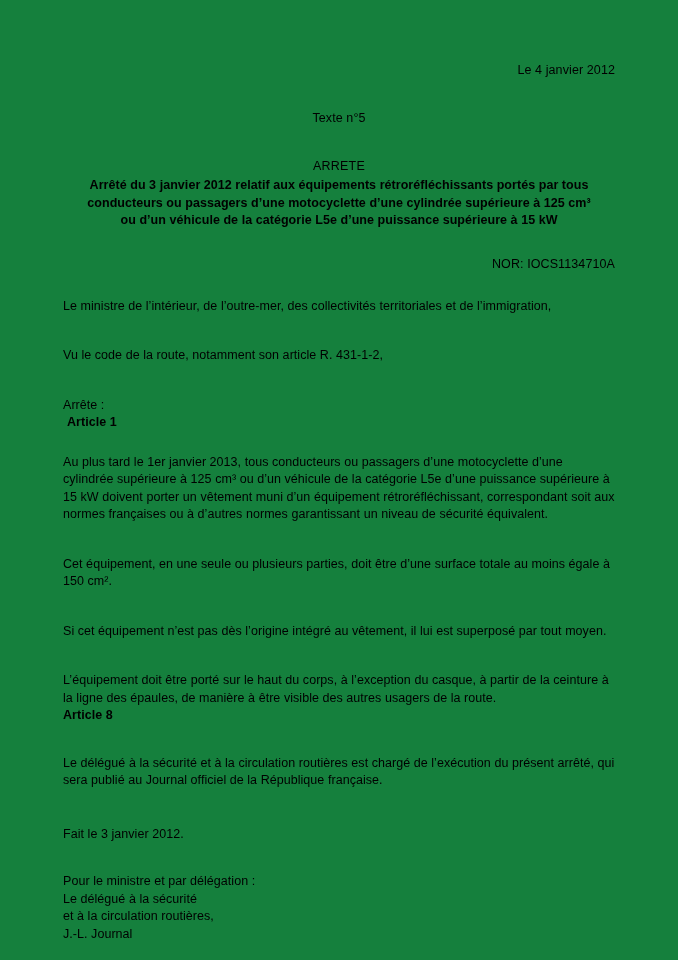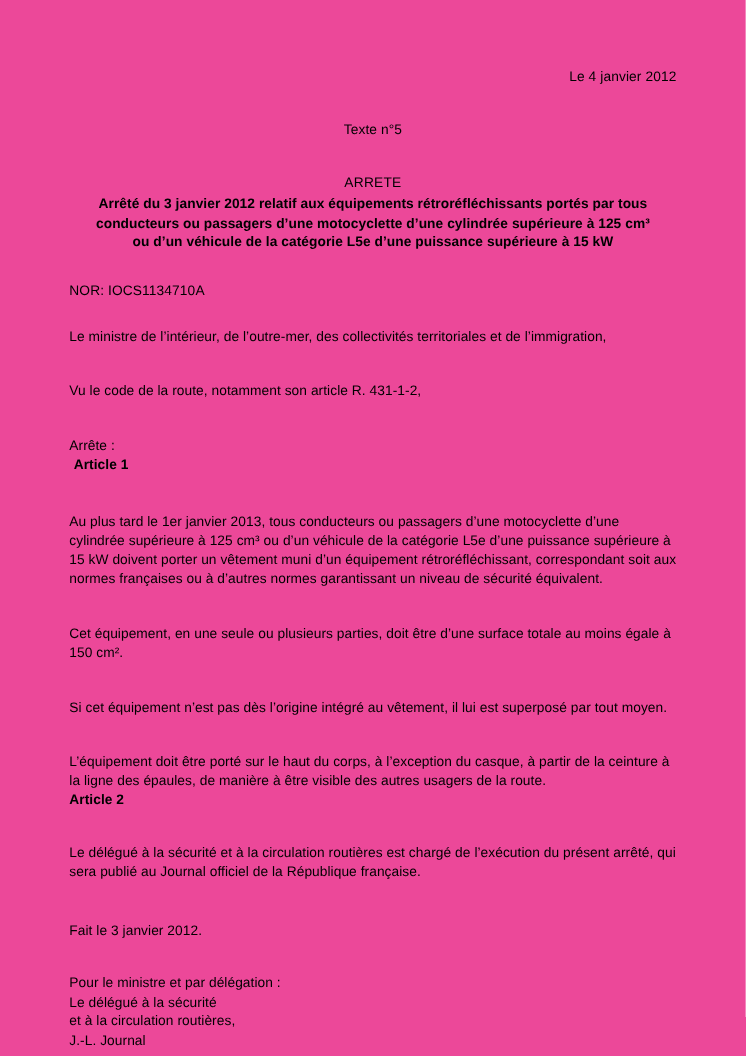--- a/index.html
+++ b/index.html
@@ -12,21 +12,21 @@
     height: 960px;
     position: relative;
     font-family: "Liberation Sans", sans-serif;
     color: #000000;
     -webkit-font-smoothing: antialiased;
   }
   .page {
     position: relative;
     width: 678px;
     height: 960px;
-    background: #ec4899;
+    background: #15803d;
     box-sizing: border-box;
     padding: 0 63px;
   }
   .doc-date {
     text-align: right;
     font-size: 12.5px;
     line-height: 16px;
     padding-top: 62px;
     padding-right: 0px;
     letter-spacing: 0.1px;
@@ -52,36 +52,36 @@
   }
   .doc-title {
     text-align: center;
     font-size: 12.5px;
     font-weight: bold;
     line-height: 17.5px;
     margin-top: 3px;
     letter-spacing: 0.05px;
   }
   .nor-line {
-    text-align: left;
+    text-align: right;
     font-size: 12.5px;
     line-height: 16px;
     margin-top: 26px;
     letter-spacing: 0.1px;
   }
   .body-para {
     font-size: 12.5px;
     line-height: 17.5px;
     margin: 0;
     letter-spacing: 0.05px;
     text-align: left;
   }
   .gap-26 { margin-top: 26px; }
   .gap-23 { margin-top: 23px; }
-  .gap-22 { margin-top: 34px; }
+  .gap-22 { margin-top: 22px; }
   .gap-21 { margin-top: 32px; }
   .gap-20 { margin-top: 20px; }
   .gap-30 { margin-top: 30px; }
   .gap-36 { margin-top: 36px; }
   .article-heading {
     font-size: 12.5px;
     font-weight: bold;
     line-height: 17.5px;
     margin: 0;
     letter-spacing: 0.05px;
@@ -128,21 +128,21 @@
   <p class="article-heading indented gap-23">Article 1</p>
 
   <p class="body-para gap-22">Au plus tard le 1er janvier 2013, tous conducteurs ou passagers d’une motocyclette d’une cylindrée supérieure à 125 cm³ ou d’un véhicule de la catégorie L5e d’une puissance supérieure à 15 kW doivent porter un vêtement muni d’un équipement rétroréfléchissant, correspondant soit aux normes françaises ou à d’autres normes garantissant un niveau de sécurité équivalent.</p>
 
   <p class="body-para gap-21">Cet équipement, en une seule ou plusieurs parties, doit être d’une surface totale au moins égale à 150 cm².</p>
 
   <p class="body-para gap-21">Si cet équipement n’est pas dès l’origine intégré au vêtement, il lui est superposé par tout moyen.</p>
 
   <p class="body-para gap-21">L’équipement doit être porté sur le haut du corps, à l’exception du casque, à partir de la ceinture à la ligne des épaules, de manière à être visible des autres usagers de la route.</p>
 
-  <p class="article-heading gap-20">Article 2</p>
+  <p class="article-heading gap-20">Article 8</p>
 
   <p class="body-para gap-30">Le délégué à la sécurité et à la circulation routières est chargé de l’exécution du présent arrêté, qui sera publié au Journal officiel de la République française.</p>
 
   <p class="body-para gap-36">Fait le 3 janvier 2012.</p>
 
   <div class="signature-block gap-30">
     <div>Pour le ministre et par délégation :</div>
     <div>Le délégué à la sécurité</div>
     <div>et à la circulation routières,</div>
     <div>J.-L. Journal</div>

